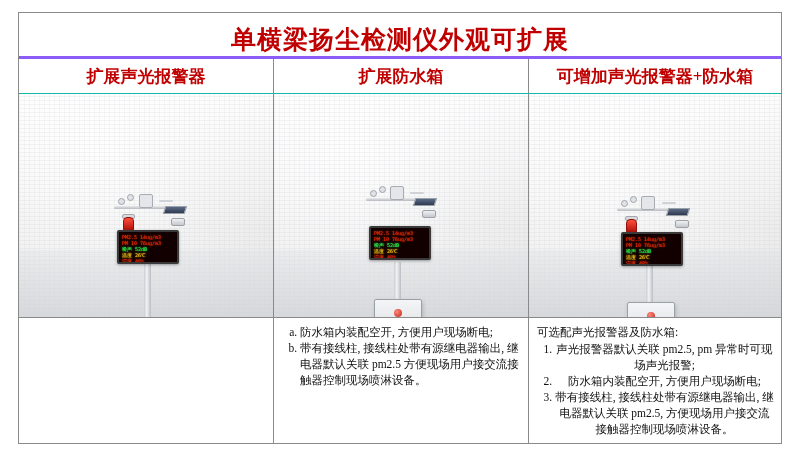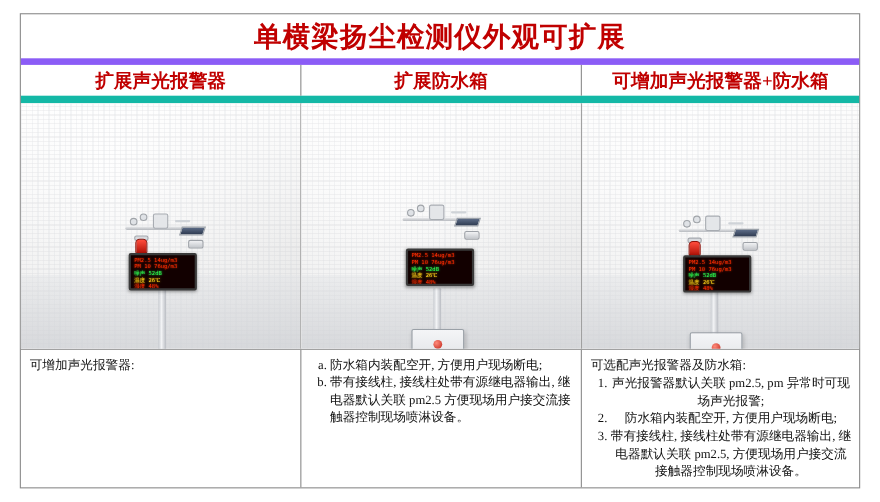--- a/index.html
+++ b/index.html
@@ -27,37 +27,37 @@
     width: 764px;
     height: 432px;
     border: 1px solid #8a8a8a;
     box-sizing: border-box;
     display: flex;
     flex-direction: column;
     background: #fff;
   }
   .title-row {
     height: 48px;
-    border-bottom: 6px solid #8b5cf6;
-    display: flex;
-    align-items: center;
+    border-bottom: 3px solid #8b5cf6;
+    display: flex;
+    align-items: flex-end;
     justify-content: center;
     box-sizing: border-box;
   }
   .main-title {
     color: #c00000;
     font-size: 25px;
     font-weight: bold;
     letter-spacing: 1px;
     font-family: "Liberation Serif", serif;
   }
   .head-row {
     height: 36px;
     display: flex;
-    border-bottom: 7px solid #14b8a6;
+    border-bottom: 1px solid #14b8a6;
     box-sizing: border-box;
   }
   .head-cell {
     display: flex;
     align-items: center;
     justify-content: center;
     box-sizing: border-box;
     color: #c00000;
     font-size: 17px;
     font-weight: bold;
@@ -349,21 +349,20 @@
             <div class="wbox-dot"></div>
 
           </div>
         </div>
       </div>
     </div>
 
     <div class="text-row">
 
       <div class="text-cell col1 bdr">
-        <div class="head">可增加声光报警器:</div>
       </div>
 
       <div class="text-cell col2 bdr">
         <ol class="list alpha">
           <li>防水箱内装配空开, 方便用户现场断电;</li>
           <li>带有接线柱, 接线柱处带有源继电器输出, 继电器默认关联 pm2.5 方便现场用户接交流接触器控制现场喷淋设备。</li>
         </ol>
       </div>
 
       <div class="text-cell col3">

